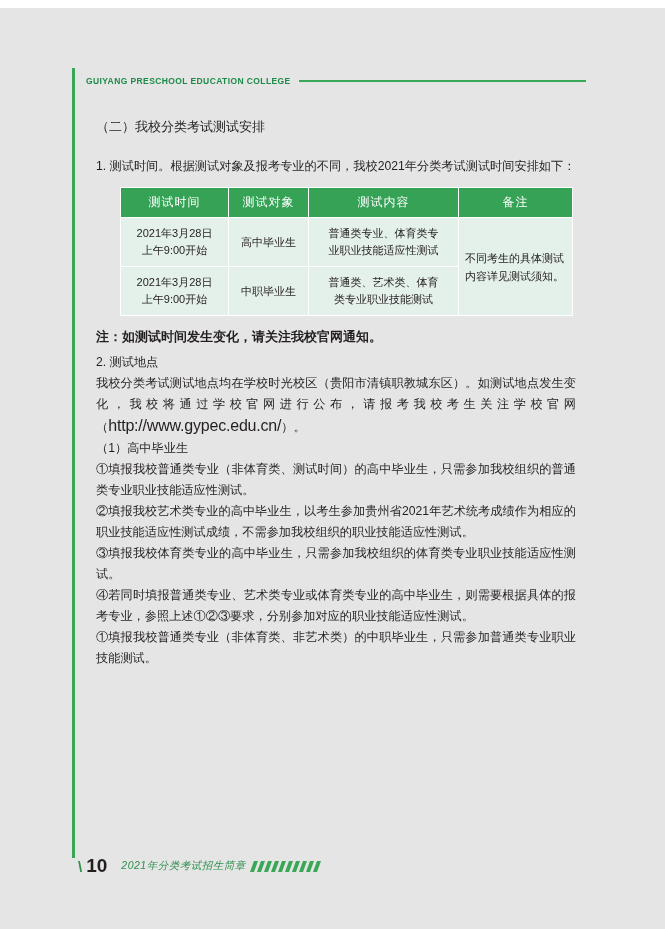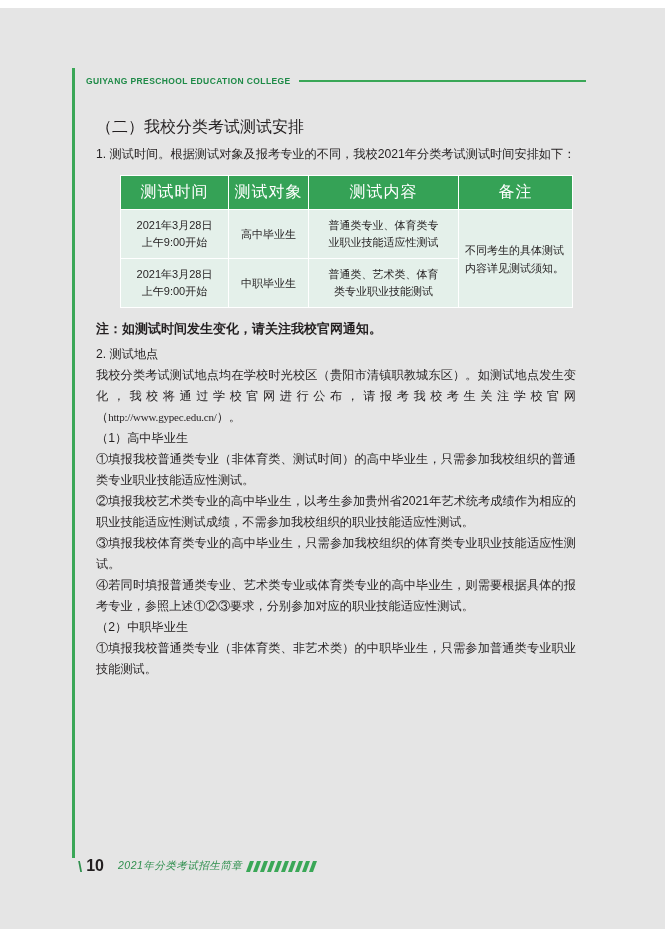--- a/index.html
+++ b/index.html
@@ -67,44 +67,44 @@
   }
 
   p {
     margin: 0 0 2px 0;
     font-size: 12.2px;
     line-height: 21px;
     color: #231f20;
     text-align: justify;
   }
   .sec-title {
-    font-size: 16px;
+    font-size: 13px;
     line-height: 22px;
-    margin-bottom: 6px;
+    margin-bottom: 18px;
   }
   .para {
     margin-bottom: 0px;
   }
   .mono {
-    font-family: Liberation Serif, serif;
-    font-size: 11px;
+    font-family: Liberation Sans, sans-serif;
+    font-size: 16px;
     letter-spacing: -0.2px;
   }
 
   
   table.test-table {
     border-collapse: collapse;
     margin: 10px 0 8px 24px;
     width: 452px;
     table-layout: fixed;
   }
   table.test-table th {
     background: #35a256;
     color: #ffffff;
-    font-size: 16px;
+    font-size: 12px;
     font-weight: normal;
     text-align: center;
     padding: 6px 2px;
     border: 1px solid #ffffff;
     letter-spacing: 1px;
   }
   table.test-table td {
     background: #e4f0ea;
     border: 1px solid #ffffff;
     font-size: 11px;
@@ -141,21 +141,21 @@
     align-items: center;
     height: 18px;
   }
   .footer-slash {
     color: #2f8f4e;
     font-size: 15px;
     font-weight: bold;
     margin-right: 4px;
   }
   .footer-page {
-    font-size: 16px;
+    font-size: 19px;
     font-weight: bold;
     color: #231f20;
     margin-right: 14px;
   }
   .footer-label {
     font-size: 10.5px;
     color: #2f8f4e;
     letter-spacing: 0.5px;
     margin-right: 6px;
     font-style: italic;
@@ -230,21 +230,20 @@
 
     <p class="para">2. 测试地点</p>
 
     <p class="para"><span>我校分类考试测试地点均在学校时光校区（贵阳市清镇职教城东区）。如测试地点发生变化，我校将通过学校官网进行公布，请报考我校考生关注学校官网（</span><span class="mono">http://www.gypec.edu.cn/</span><span>）。</span></p>
 
     <p class="para">（1）高中毕业生</p>
     <p class="para">①填报我校普通类专业（非体育类、测试时间）的高中毕业生，只需参加我校组织的普通类专业职业技能适应性测试。</p>
     <p class="para">②填报我校艺术类专业的高中毕业生，以考生参加贵州省2021年艺术统考成绩作为相应的职业技能适应性测试成绩，不需参加我校组织的职业技能适应性测试。</p>
     <p class="para">③填报我校体育类专业的高中毕业生，只需参加我校组织的体育类专业职业技能适应性测试。</p>
     <p class="para">④若同时填报普通类专业、艺术类专业或体育类专业的高中毕业生，则需要根据具体的报考专业，参照上述①②③要求，分别参加对应的职业技能适应性测试。</p>
-    <p class="para">（2）中职毕业生</p>
     <p class="para">①填报我校普通类专业（非体育类、非艺术类）的中职毕业生，只需参加普通类专业职业技能测试。</p>
 
   </div>
 
   <div class="footer">
     <span class="footer-slash">\</span>
     <span class="footer-page">10</span>
     <span class="footer-label">2021年分类考试招生简章</span>
     <span class="footer-stripes">
       <i></i>

